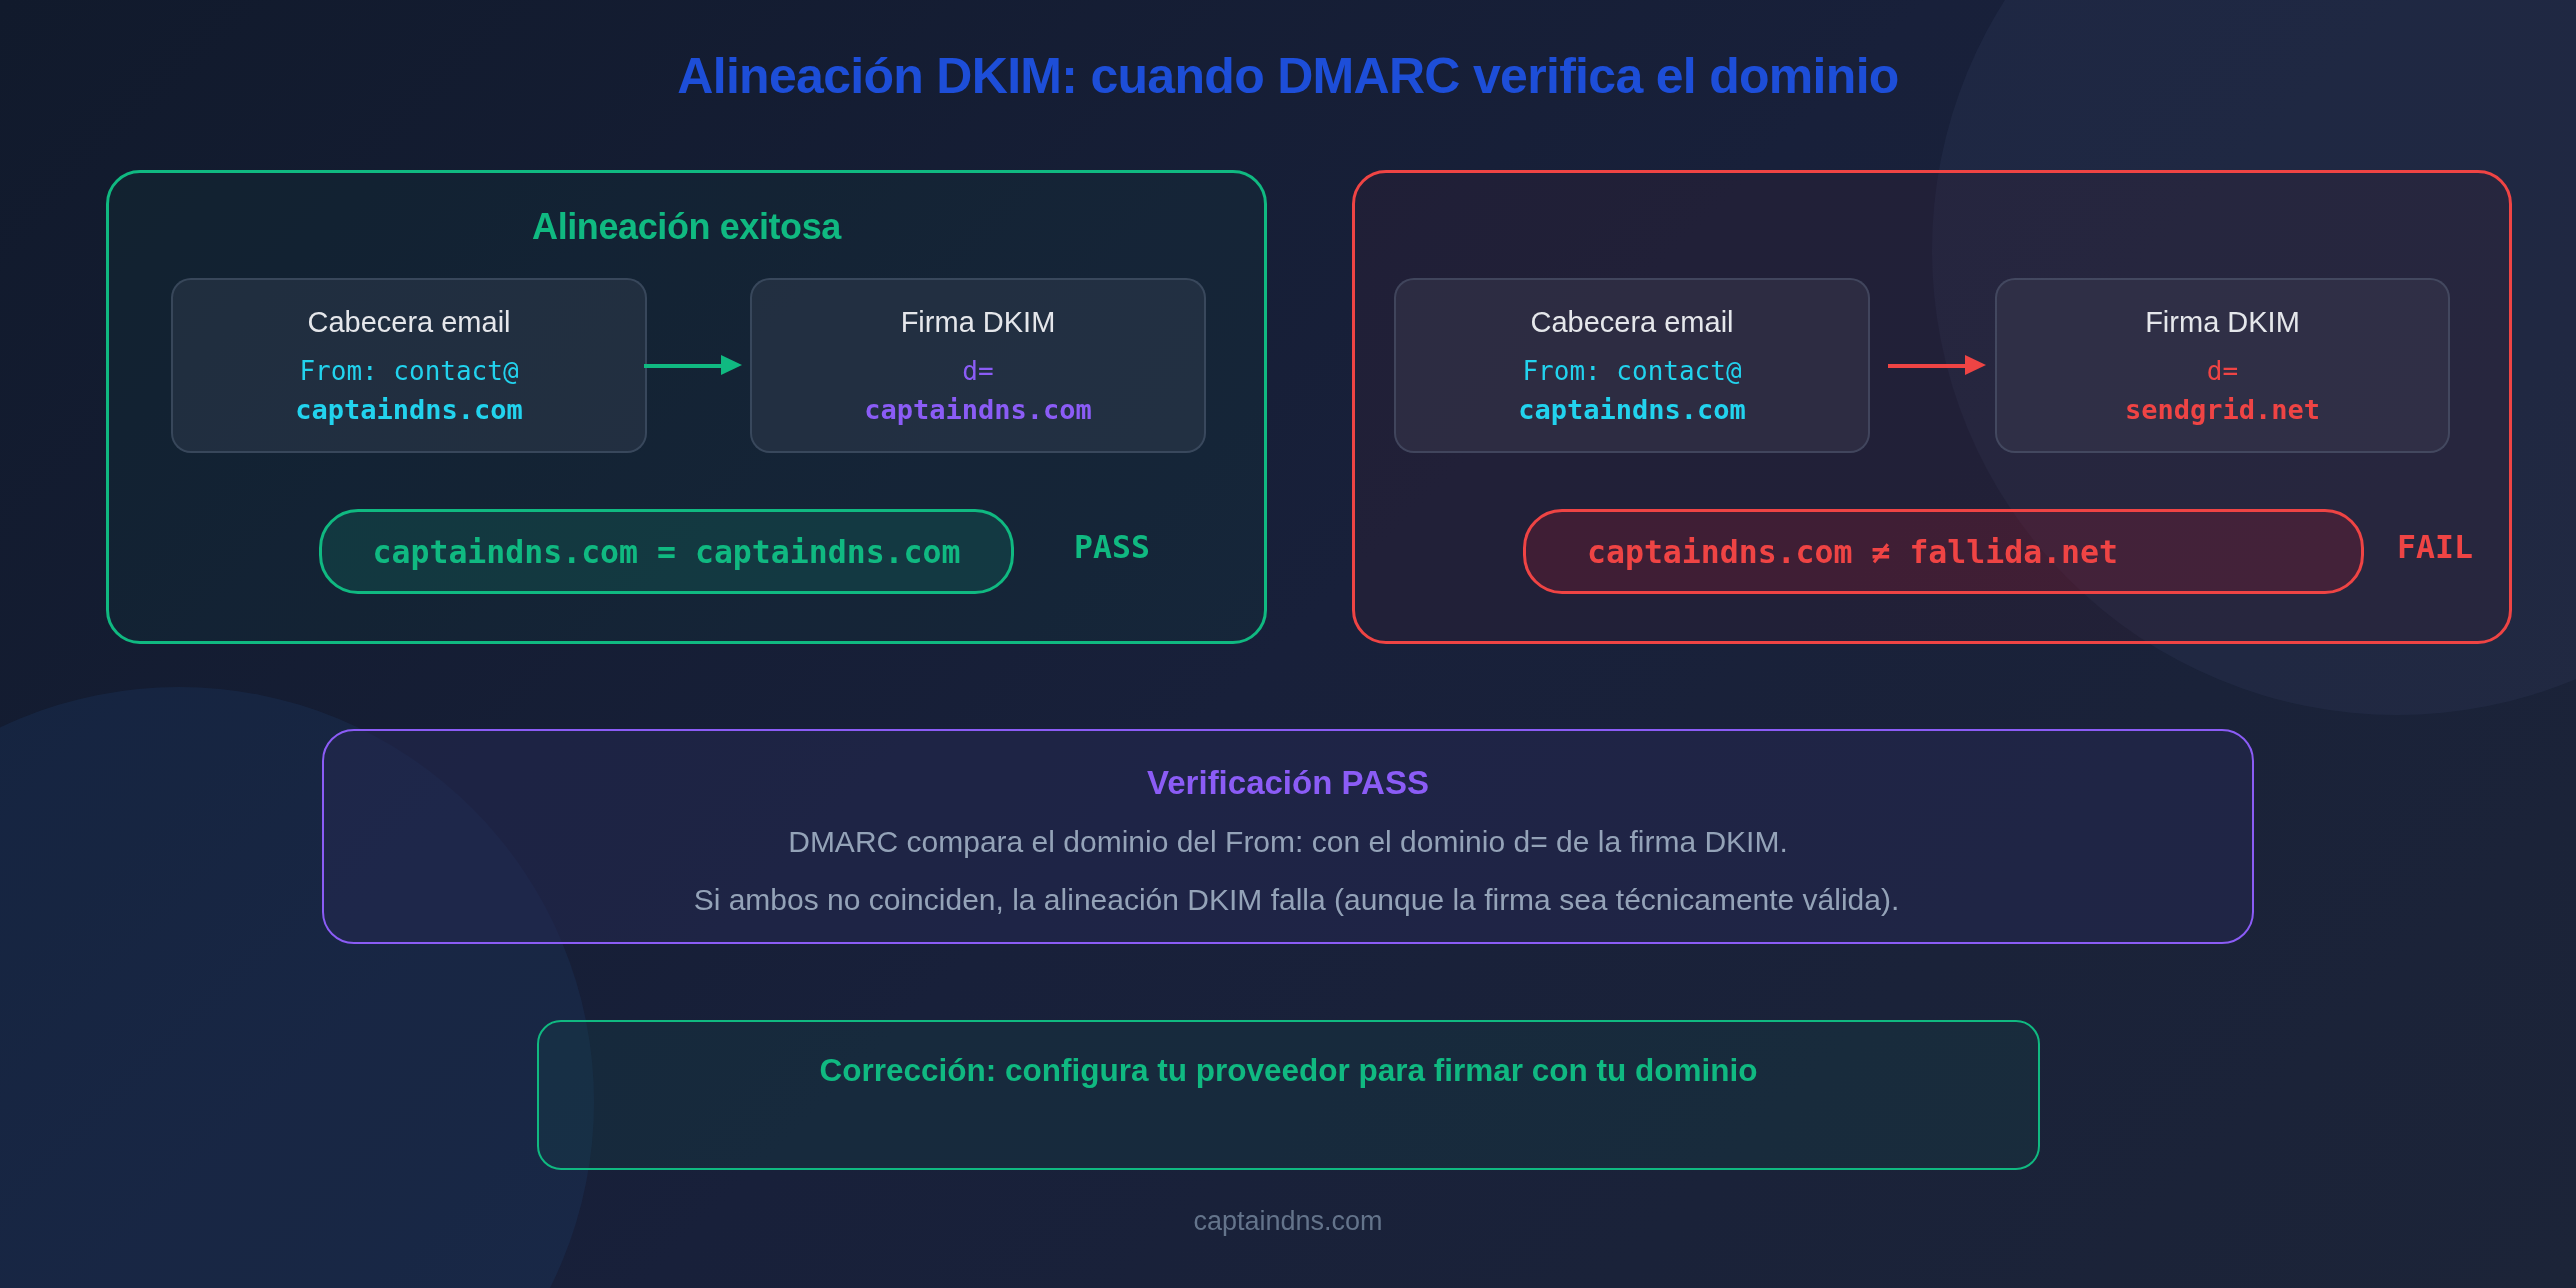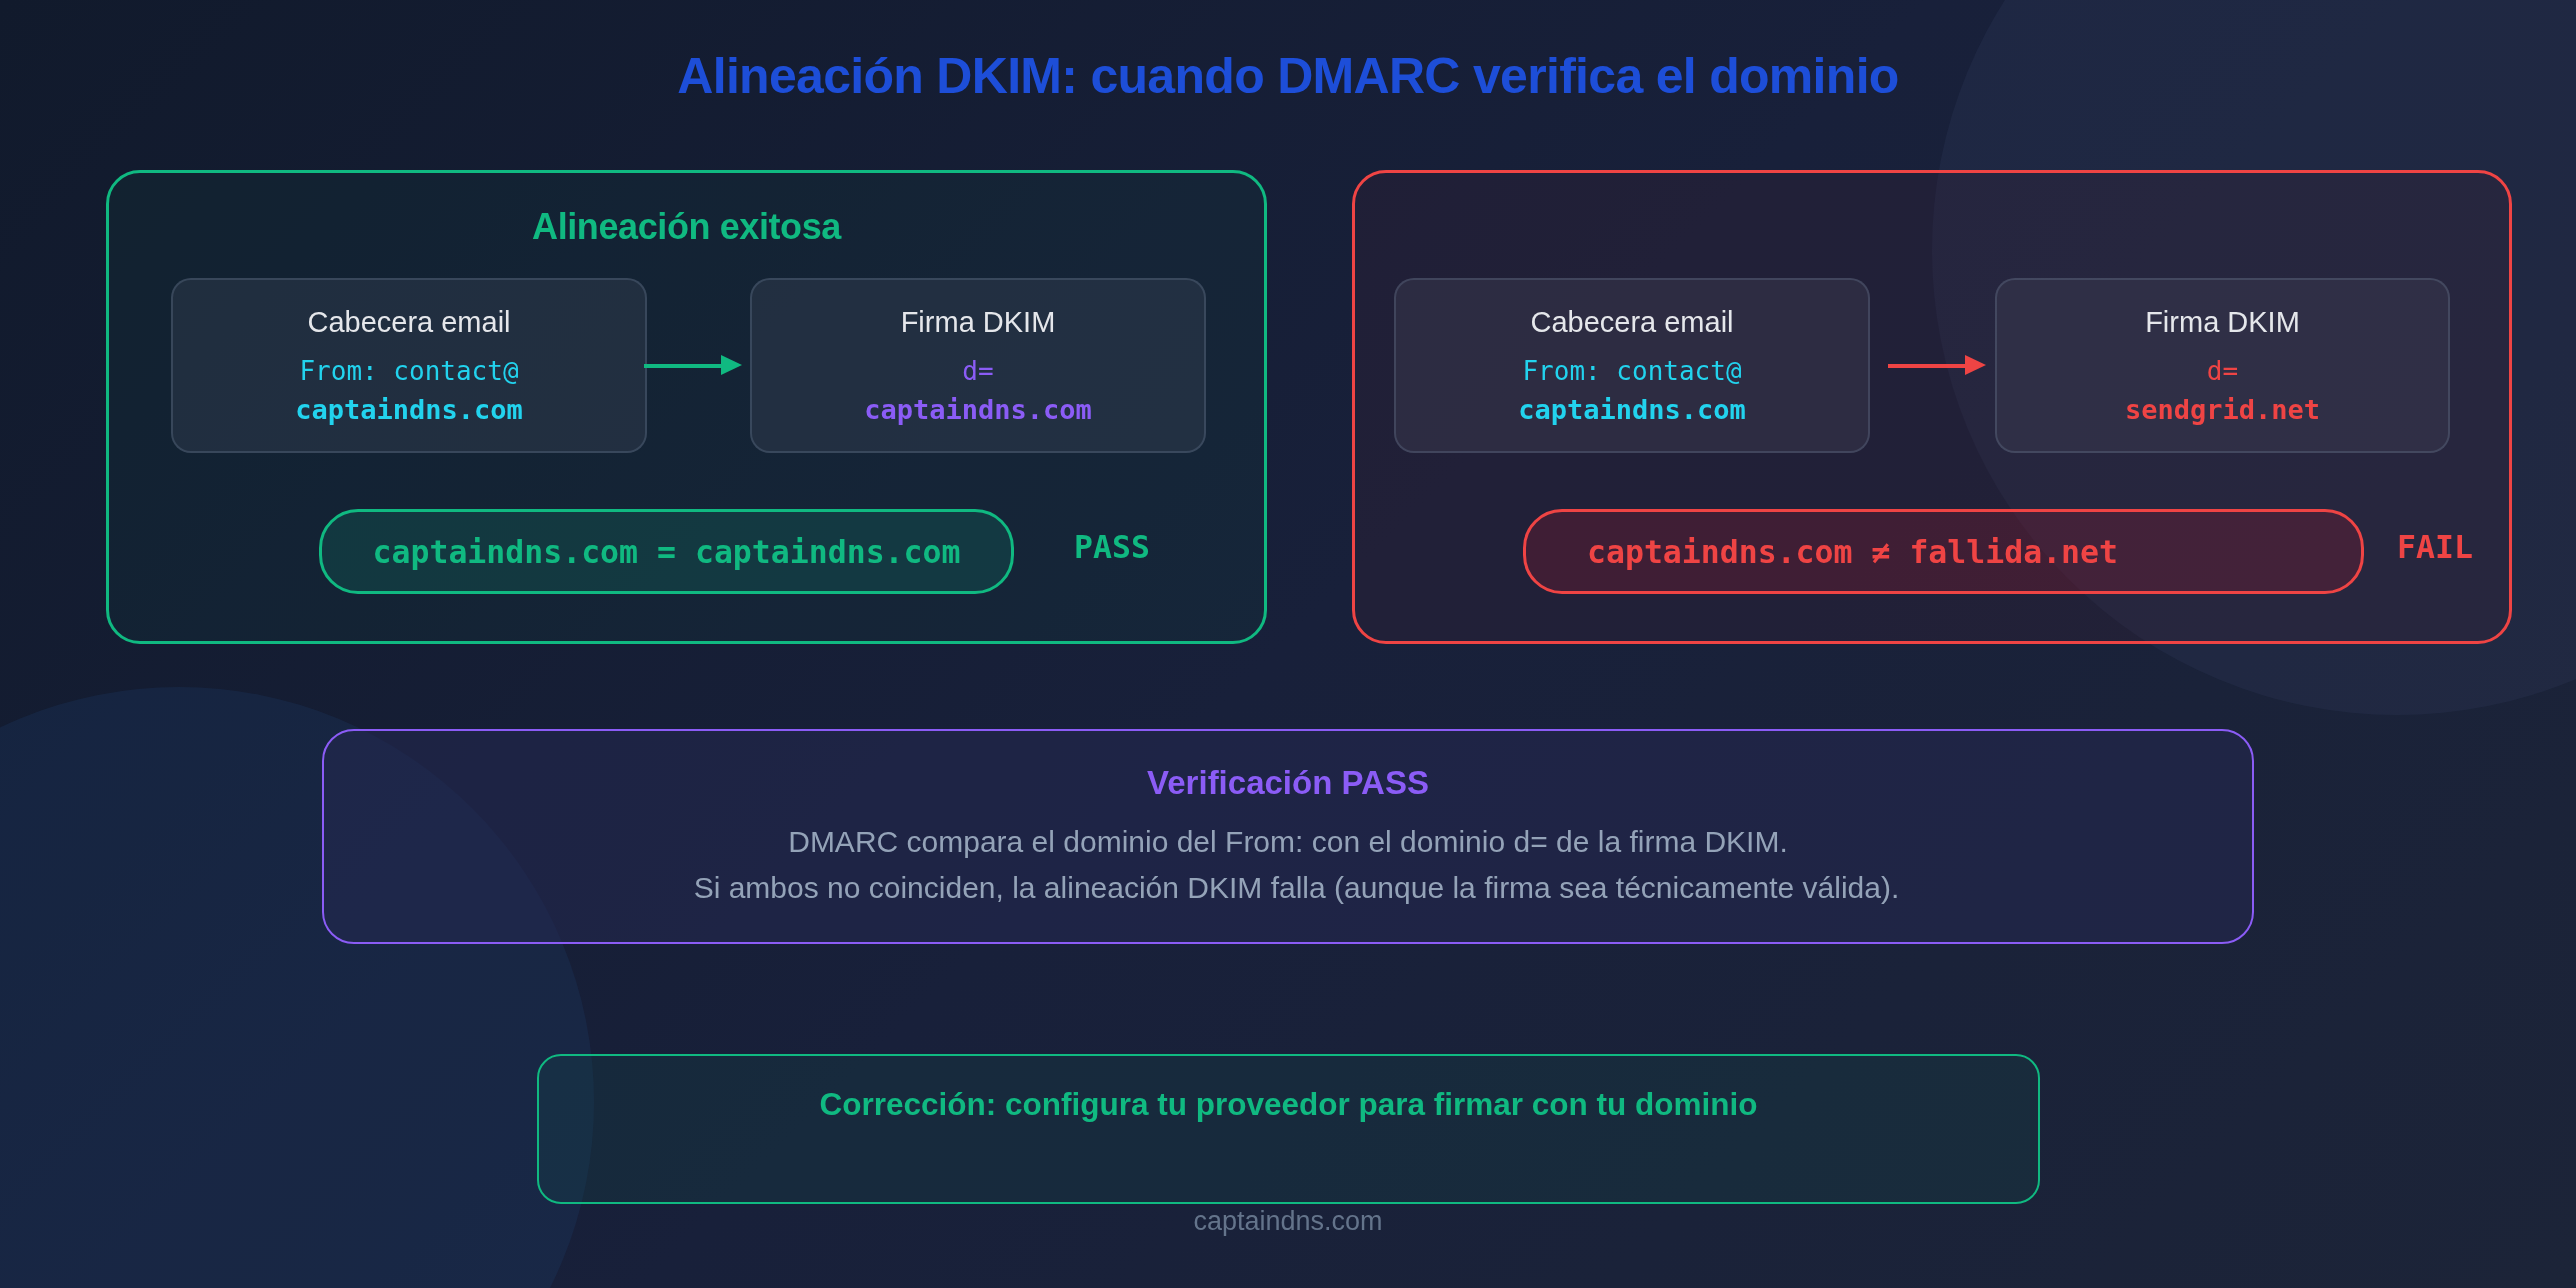--- a/index.html
+++ b/index.html
@@ -49,23 +49,23 @@
     font-family: "DejaVu Sans Mono", "Liberation Mono", monospace; font-weight: 700; font-size: 31.5px;
   }
   .pill-pass { left: 210px; width: 689px; border-color: #10b981; background: rgba(16,120,100,0.25); color: #10b981; justify-content: center; }
   .pill-fail { left: 168px; width: 774px; border-color: #ef4444; background: rgba(120,30,50,0.35); color: #ef4444; padding-left: 61px; }
   .verdict { position: absolute; top: 356px; font-family: "DejaVu Sans Mono", "Liberation Mono", monospace; font-weight: 700; font-size: 31.5px; }
 
   .dmarc-box { left: 322px; top: 729px; width: 1932px; height: 215px; border-radius: 32px; border: 2.1px solid #8b5cf6; background: rgba(36,40,80,0.55); text-align: center; }
   .dmarc-title { position: absolute; left: 0; right: 0; top: 33px; color: #8b5cf6; font-size: 33px; font-weight: 700; }
   .dmarc-text { position: absolute; left: 0; right: 0; color: #94a3b8; font-size: 30px; }
   .dmarc-l1 { top: 94px; }
-  .dmarc-l2 { top: 140px; margin-left: 17px; }
+  .dmarc-l2 { top: 152px; margin-left: 17px; }
 
-  .fix-box { left: 537px; top: 1020px; width: 1503px; height: 150px; border-radius: 24px; border: 2.1px solid #10b981; background: rgba(20,70,70,0.25); text-align: center; margin-top: 34px; }
+  .fix-box { left: 537px; top: 1020px; width: 1503px; height: 150px; border-radius: 24px; border: 2.1px solid #10b981; background: rgba(20,70,70,0.25); text-align: center; }
   .fix-title { position: absolute; left: 0; right: 0; top: 30px; color: #10b981; font-size: 31.5px; font-weight: 700; }
   .fix-code { position: absolute; left: 0; right: 0; top: 80px; color: #94a3b8; font-family: "DejaVu Sans Mono", "Liberation Mono", monospace; font-size: 27px; }
 
   .footer { left: 0; width: 2576px; top: 1206px; text-align: center; color: #64748b; font-size: 27px; }
 </style>
 </head>
 <body>
 
 <div class="deco-circle deco-tr"></div>
 <div class="deco-circle deco-bl"></div>

